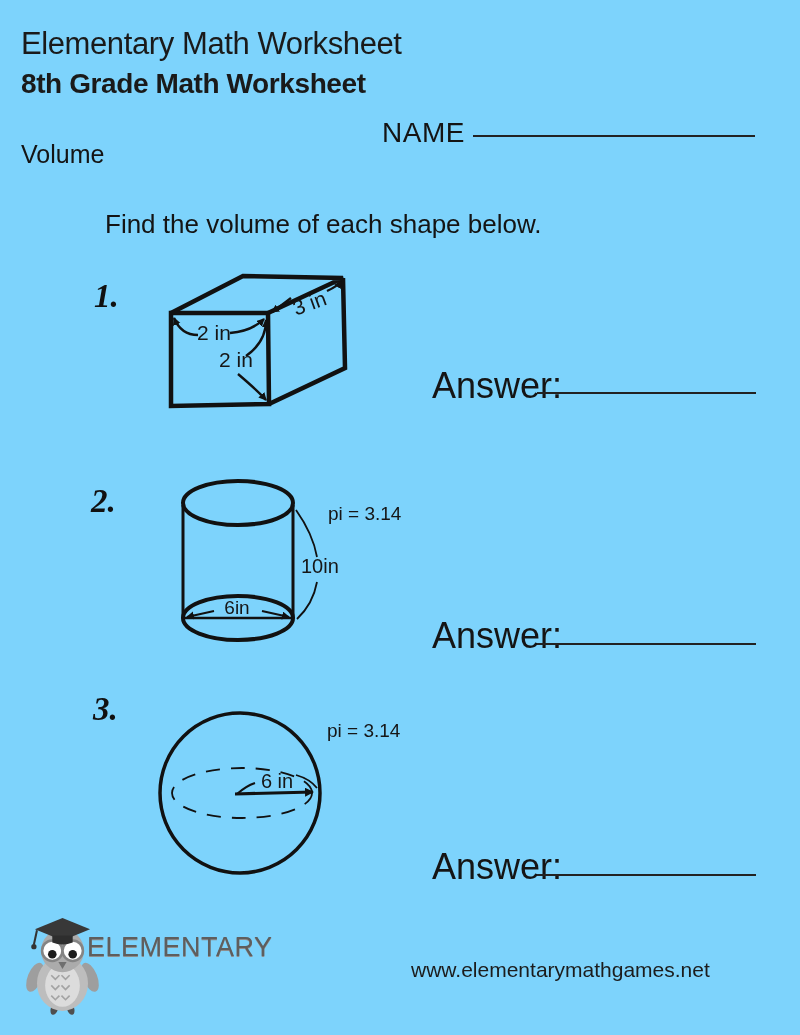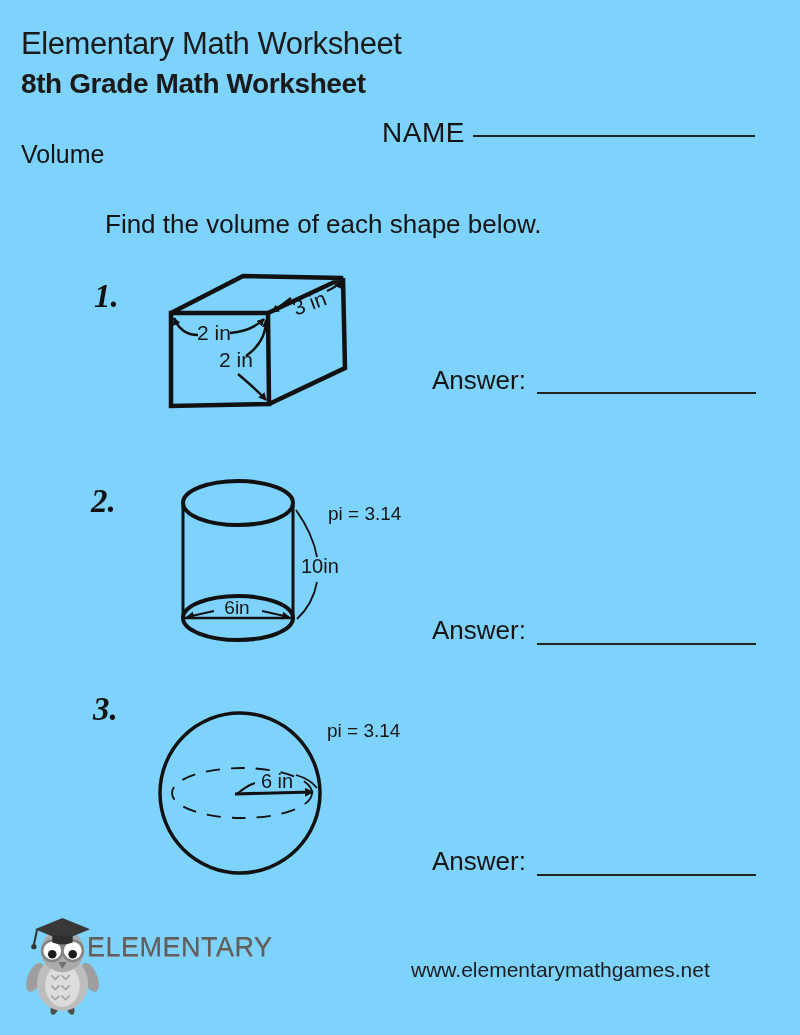--- a/index.html
+++ b/index.html
@@ -12,21 +12,21 @@
   .title1{left:21px;top:26px;font-size:31px;letter-spacing:-0.4px;color:#1a1a1a;}
   .title2{left:21px;top:68px;font-size:28px;font-weight:bold;letter-spacing:-0.4px;color:#1a1a1a;}
   .topic{left:21px;top:107px;font-size:25px;margin-top:33px;}
   .name-label{left:382px;top:109px;font-size:28px;letter-spacing:0.5px;margin-top:8px;}
   .name-line{left:473px;top:135px;width:282px;border-top:2px solid #222;}
   .instruction{left:105px;top:186px;font-size:26px;margin-top:23px;}
   .prob-num{font-family:"Liberation Serif",serif;font-style:italic;font-weight:bold;font-size:33px;color:#111;}
   .num1{left:94px;top:278px;}
   .num2{left:91px;top:483px;}
   .num3{left:93px;top:691px;}
-  .answer-label{font-size:26px;color:#151515;}
+  .answer-label{font-size:36px;color:#151515;}
   .ans1{left:432px;top:365px;}
   .ans2{left:432px;top:615px;}
   .ans3{left:432px;top:846px;}
   .answer-line{width:219px;border-top:2.5px solid #222;}
   .line1{left:537px;top:392px;}
   .line2{left:537px;top:643px;}
   .line3{left:537px;top:874px;}
   svg{position:absolute;overflow:visible;}
   svg text{font-family:"Liberation Sans",sans-serif;fill:#161616;}
   .fig1{left:150px;top:262px;}

